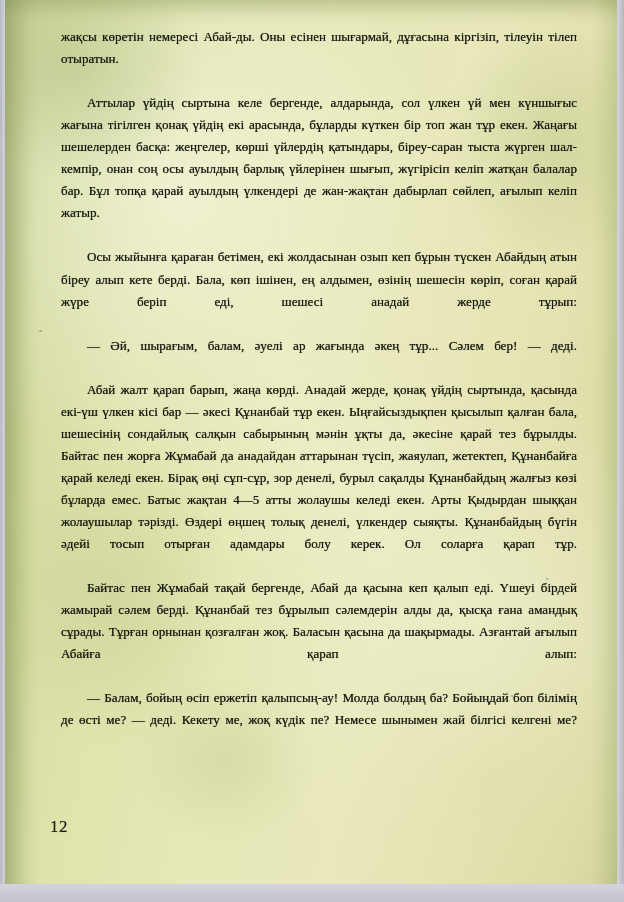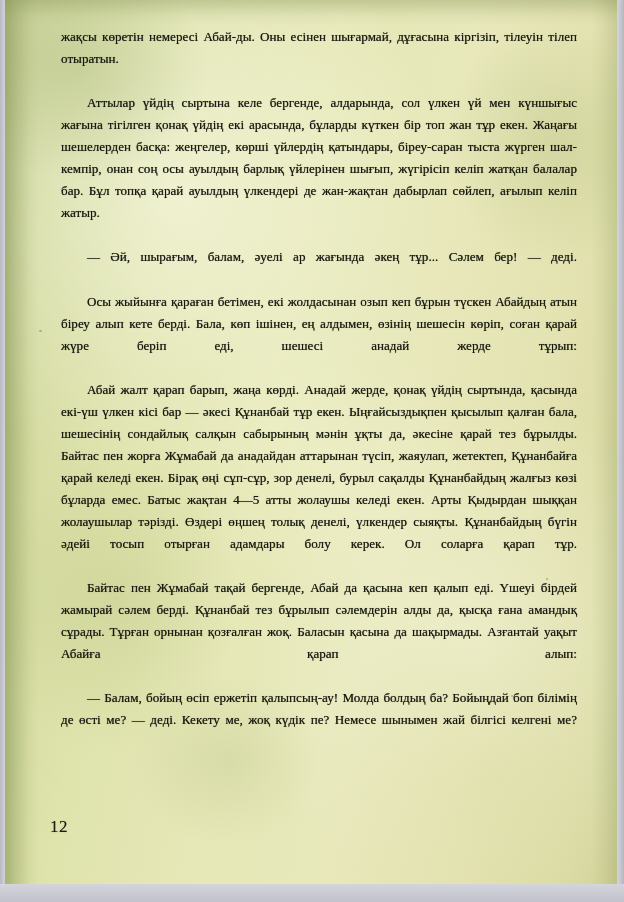--- a/index.html
+++ b/index.html
@@ -153,24 +153,24 @@
     <div id="gutter-shadow-right"></div>
     <div id="top-edge-shadow"></div>
 
     <div class="speck" style="left:34px; top:330px; width:3px; height:2px;"></div>
     <div class="speck" style="left:541px; top:578px; width:2px; height:2px;"></div>
     <div class="speck" style="left:506px; top:695px; width:2px; height:2px;"></div>
 
     <div id="text-column">
       <p class="para no-indent">жақсы көретін немересі Абай-ды. Оны есінен шығармай, дұғасына кіргізіп, тілеуін тілеп отыратын.</p>
       <p class="para">Аттылар үйдің сыртына келе бергенде, алдарында, сол үлкен үй мен күншығыс жағына тігілген қонақ үйдің екі арасында, бұларды күткен бір топ жан тұр екен. Жаңағы шешелерден басқа: жеңгелер, көрші үйлердің қатындары, біреу-саран тыста жүрген шал-кемпір, онан соң осы ауылдың барлық үйлерінен шығып, жүгіріcіп келіп жатқан балалар бар. Бұл топқа қарай ауылдың үлкендері де жан-жақтан дабырлап сөйлеп, ағылып келіп жатыр.</p>
+      <p class="para">Осы жыйынға қараған бетімен, екі жолдасынан озып кеп бұрын түскен Абайдың атын біреу алып кете берді. Бала, көп ішінен, ең алдымен, өзінің шешесін көріп, соған қарай жүре беріп еді, шешесі анадай жерде тұрып:</p>
       <p class="para dialogue">— Әй, шырағым, балам, әуелі ар жағында әкең тұр... Сәлем бер! — деді.</p>
-      <p class="para">Осы жыйынға қараған бетімен, екі жолдасынан озып кеп бұрын түскен Абайдың атын біреу алып кете берді. Бала, көп ішінен, ең алдымен, өзінің шешесін көріп, соған қарай жүре беріп еді, шешесі анадай жерде тұрып:</p>
       <p class="para">Абай жалт қарап барып, жаңа көрді. Анадай жерде, қонақ үйдің сыртында, қасында екі-үш үлкен кісі бар — әкесі Құнанбай тұр екен. Ыңғайсыздықпен қысылып қалған бала, шешесінің сондайлық салқын сабырының мәнін ұқты да, әкесіне қарай тез бұрылды. Байтас пен жорға Жұмабай да анадайдан аттарынан түсіп, жаяулап, жетектеп, Құнанбайға қарай келеді екен. Бірақ өңі сұп-сұр, зор денелі, бурыл сақалды Құнанбайдың жалғыз көзі бұларда емес. Батыс жақтан 4—5 атты жолаушы келеді екен. Арты Қыдырдан шыққан жолаушылар тәрізді. Өздері өңшең толық денелі, үлкендер сыяқты. Құнанбайдың бүгін әдейі тосып отырған адамдары болу керек. Ол соларға қарап тұр.</p>
-      <p class="para">Байтас пен Жұмабай тақай бергенде, Абай да қасына кеп қалып еді. Үшеуі бірдей жамырай сәлем берді. Құнанбай тез бұрылып сәлемдерін алды да, қысқа ғана амандық сұрады. Тұрған орнынан қозғалған жоқ. Баласын қасына да шақырмады. Азғантай уақыт Абайға қарап алып:</p>
+      <p class="para">Байтас пен Жұмабай тақай бергенде, Абай да қасына кеп қалып еді. Үшеуі бірдей жамырай сәлем берді. Құнанбай тез бұрылып сәлемдерін алды да, қысқа ғана амандық сұрады. Тұрған орнынан қозғалған жоқ. Баласын қасына да шақырмады. Азғантай ағылып Абайға қарап алып:</p>
       <p class="para dialogue">— Балам, бойың өсіп ержетіп қалыпсың-ау! Молда болдың ба? Бойыңдай боп білімің де өсті ме? — деді. Кекету ме, жоқ күдік пе? Немесе шынымен жай білгісі келгені ме?</p>
 
     </div>
 
     <div id="folio">12</div>
   </div>
 
   <div id="bed-left"></div>
   <div id="bed-right"></div>
   <div id="bed-bottom"></div>

